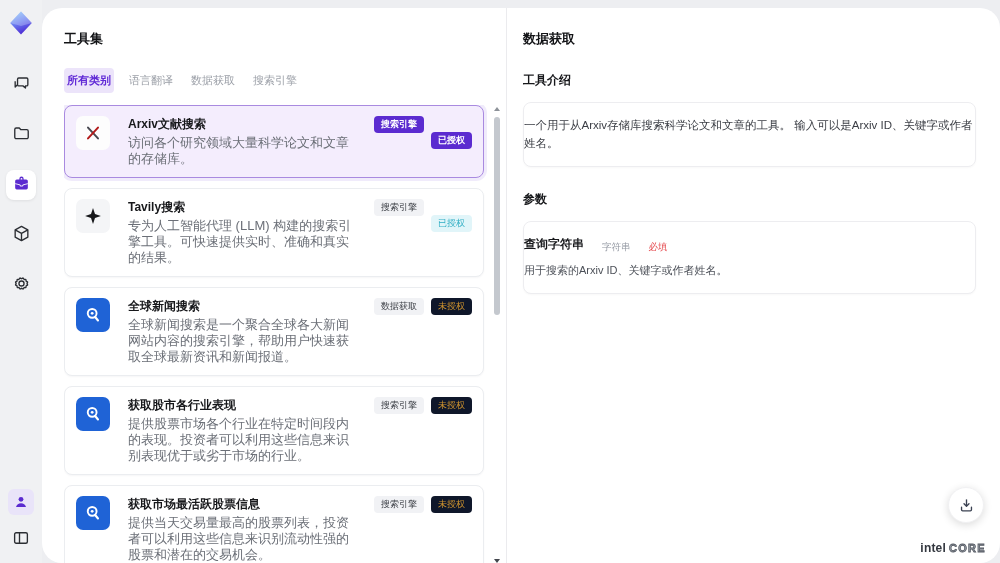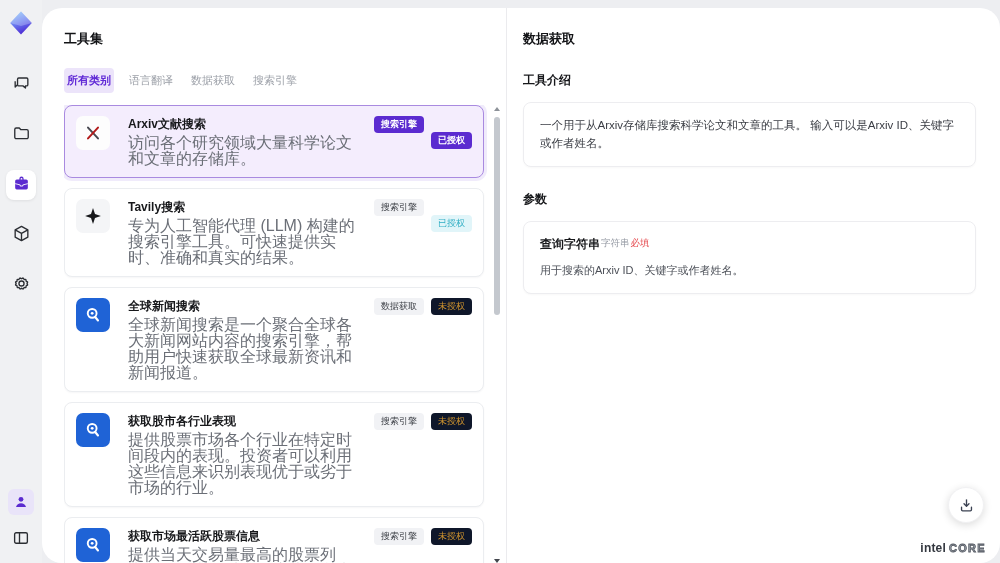--- a/index.html
+++ b/index.html
@@ -37,42 +37,42 @@
   .card { background:#fff; border:1px solid #ebedf0; border-radius:8px; padding:10px 11px;
           display:flex; gap:18px; flex-shrink:0; box-shadow:0 1px 2px rgba(20,20,40,.04); cursor:pointer; }
   .card.selected { background:#f4edfd; border:1.5px solid #a98ae0; box-shadow:0 0 0 3px rgba(110,60,220,.10); }
   .card-icon { width:34px; height:34px; border-radius:7px; background:#f4f5f7; flex-shrink:0;
                display:flex; align-items:center; justify-content:center; }
   .card-icon svg { width:20px; height:20px; }
   .card-icon.blue-search { background:#1f63d6; }
   .card-icon.arxiv-logo { background:#fdfdfd; }
   .card-body { flex:1; min-width:0; }
   .card-title { font-size:12px; font-weight:700; color:#17181b; line-height:16px; }
-  .card-desc { font-size:16px; color:#6b6f77; line-height:16px; margin-top:3px; }
+  .card-desc { font-size:13px; color:#6b6f77; line-height:16px; margin-top:3px; }
   .card-badges { display:flex; gap:7px; align-items:flex-start; flex-shrink:0; }
   .badge { font-size:9px; line-height:1; padding:4px 7px; border-radius:4px; white-space:nowrap; }
   .badge.cat { background:#f1f2f5; color:#3d4047; }
   .badge.status.authorized { background:#e1f5f9; color:#31aec4;margin-top:16px; }
   .badge.status.unauthorized { background:#0f172a; color:#d1952e; }
   .card.selected .badge { background:#5b2bd0; color:#ffffff; font-weight:700; }
 
   
   .scrollbar { position:absolute; right:4px; top:2px; bottom:6px; width:10px; }
   .sb-arrow { position:absolute; left:2px; width:0; height:0; border-left:3.5px solid transparent; border-right:3.5px solid transparent; }
   .sb-arrow.up { top:0; border-bottom:4px solid #8d9299; }
   .sb-arrow.down { bottom:0; border-top:4px solid #42464d; }
   .sb-thumb { position:absolute; left:2px; top:10px; width:6px; height:198px; background:#c4c8ce; border-radius:3px; cursor:grab; }
 
   
   .right-panel { flex:1; border-left:1px solid #ebebee; padding:16px 24px 0 16px; }
   .details-title { font-size:13px; font-weight:700; color:#121316; margin-top:6px; }
   .section-h { font-size:12px; font-weight:700; color:#17181b; margin-top:24px; }
-  .info-box { border:1px solid #ededf0; border-radius:8px; background:#fff; padding:13px 16px;
+  .info-box { border:1px solid #ededf0; border-radius:8px; background:#fff; padding:13px 0;
               margin-top:13px; font-size:11.5px; color:#3a3d44; line-height:1.6; box-shadow:0 1px 2px rgba(20,20,40,.03); }
-  .param-head { display:flex; align-items:flex-start; gap:1px; }
+  .param-head { display:flex; align-items:flex-end; gap:18px; }
   .param-name { font-size:12px; font-weight:700; color:#17181b; }
   .param-type { font-size:9.5px; color:#9297a1; }
   .param-required { font-size:9.5px; color:#e5484d; }
   .param-desc { margin-top:8px; font-size:11px; color:#4c5058; }
 
   
   .download-fab { position:fixed; right:16px; bottom:40px; width:36px; height:36px; border-radius:50%;
                   background:#fff; border:1px solid #f0f0f2; box-shadow:0 2px 8px rgba(0,0,0,.14);
                   display:flex; align-items:center; justify-content:center; cursor:pointer; z-index:9; }
   .download-fab svg { width:17px; height:17px; }

